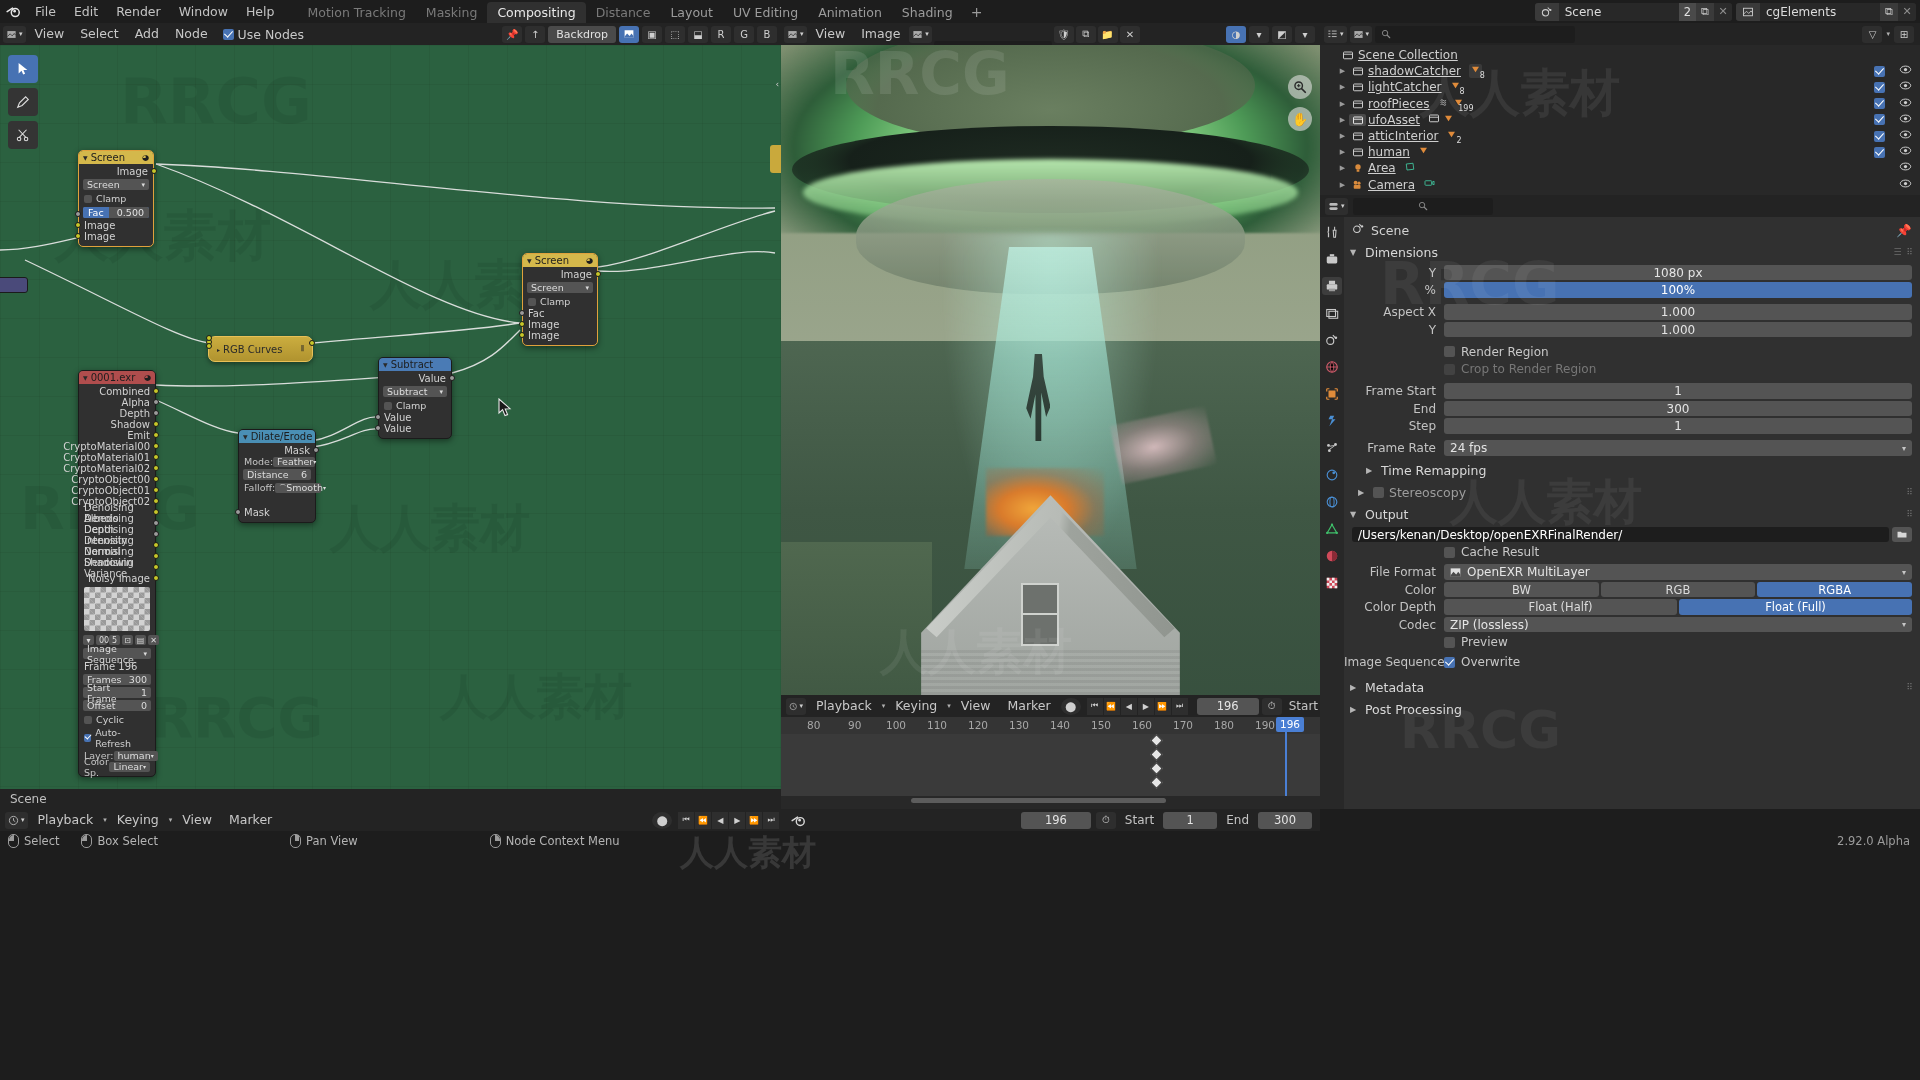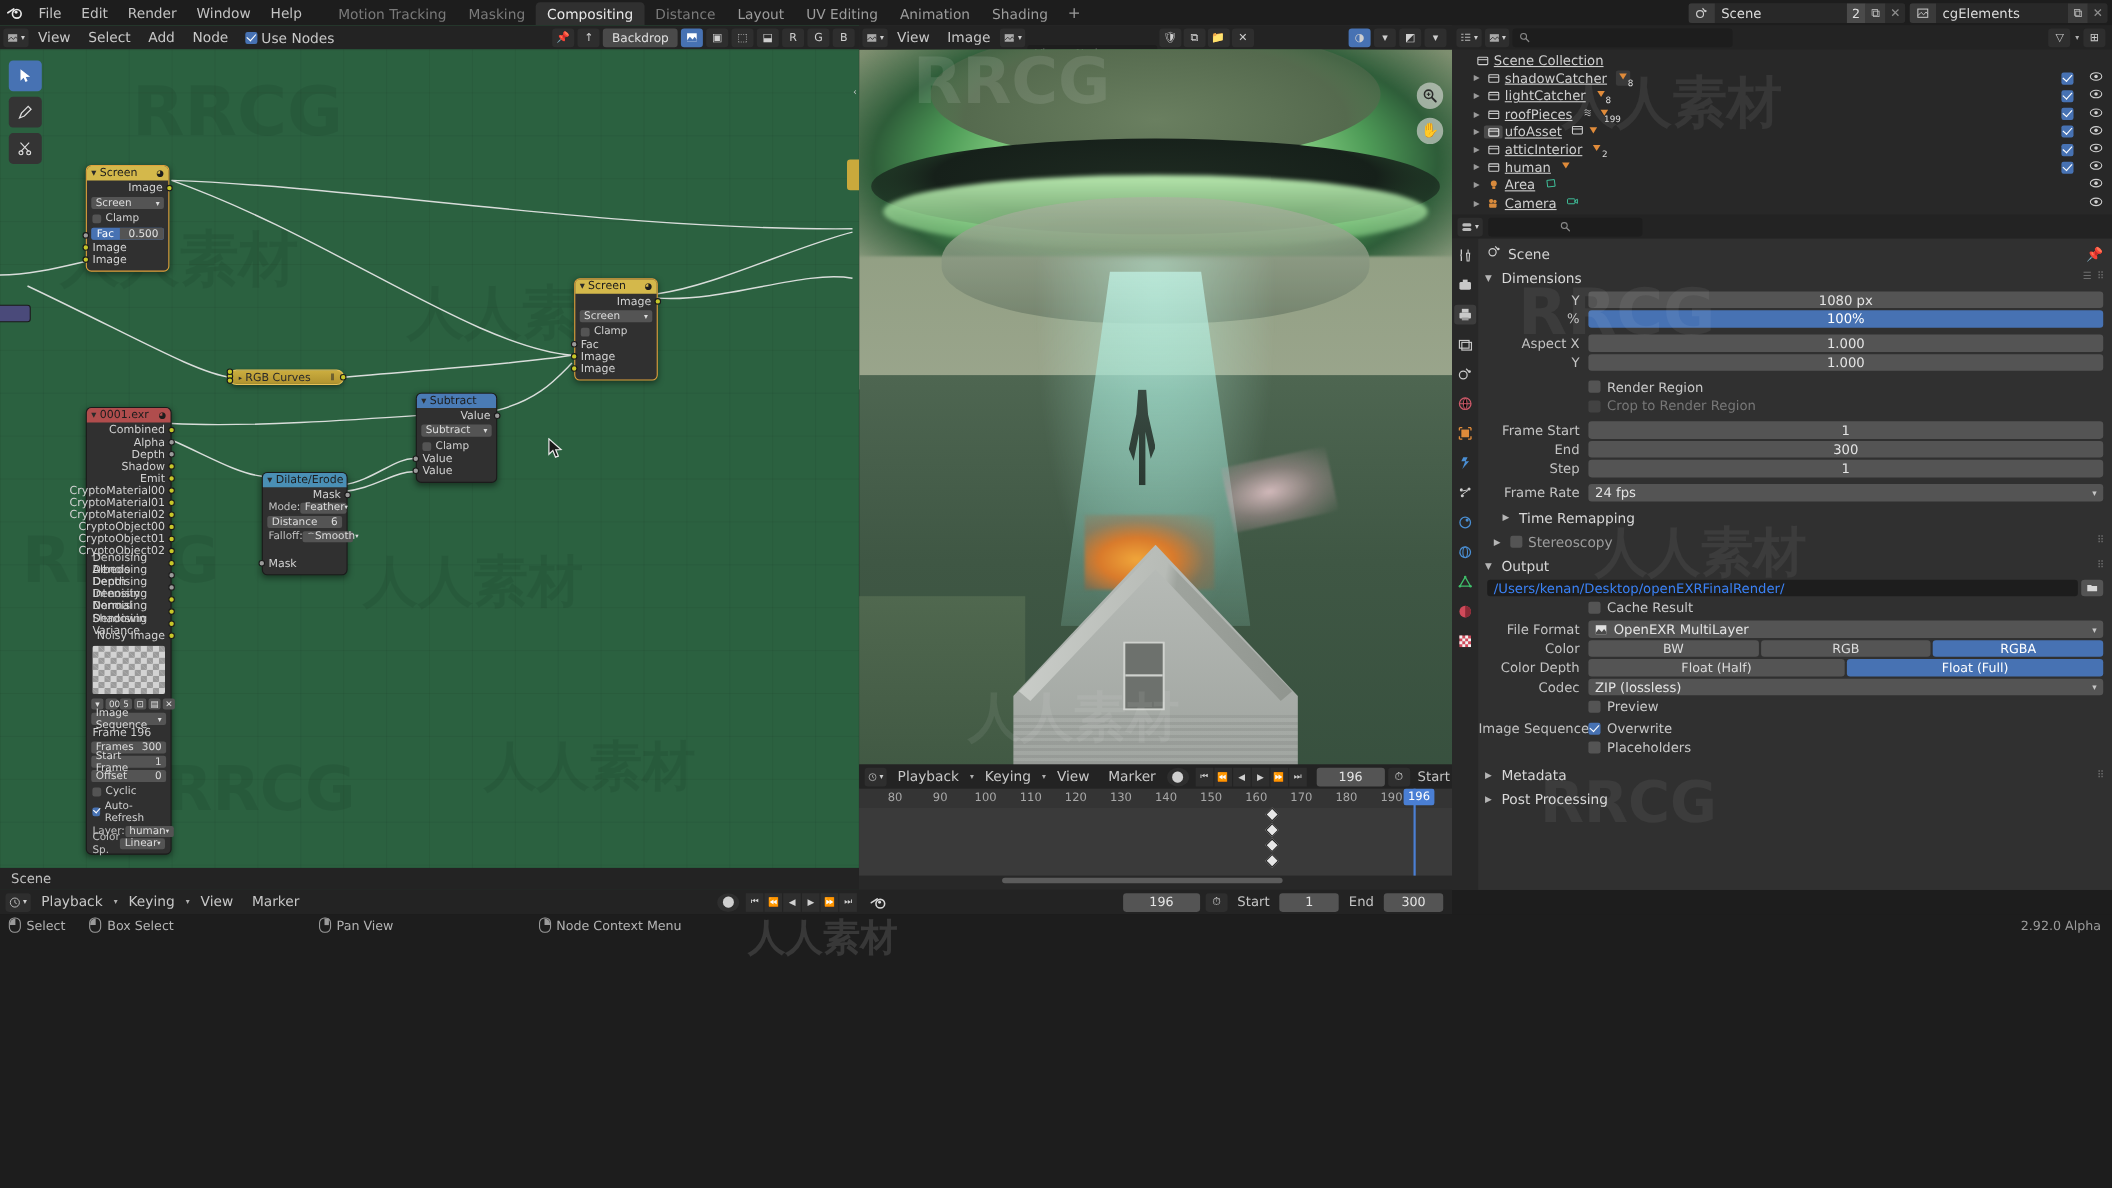--- a/index.html
+++ b/index.html
@@ -98,21 +98,21 @@
   .checker{ margin:3px 5px; height:44px; border-radius:2px;
     background-image:
       linear-gradient(45deg,#9a9a9a 25%,transparent 25%,transparent 75%,#9a9a9a 75%),
       linear-gradient(45deg,#9a9a9a 25%,transparent 25%,transparent 75%,#9a9a9a 75%);
     background-size:11px 11px; background-position:0 0, 5.5px 5.5px; background-color:#d3d3d3;
   }
   .minirow{ display:flex; align-items:center; gap:2px; padding:1px 4px; }
   .minibtn{ background:#545454; border-radius:2px; height:10px; min-width:11px; padding:0 3px; font-size:8px; display:flex; align-items:center; justify-content:center; color:#ddd; }
   .lbl-v{ display:flex; justify-content:space-between; padding:0 5px; height:11px; align-items:center; font-size:9.5px; }
   .lbl-v .k{ color:#c4c4c4; }
-  .collapsed{ border-radius:7px; height:14px; display:flex; align-items:center; padding:0 8px; font-size:10px; color:#2a2a2a;
+  .collapsed{ border-radius:7px; height:14px; display:flex; align-items:center; padding:12px 8px; font-size:10px; color:#2a2a2a;
               background:linear-gradient(180deg,#cbad3f,#b0932f); box-shadow:0 2px 5px rgba(0,0,0,.4); border:1px solid #e8c057; }
 
   .wire{ position:absolute; pointer-events:none; }
 
   
   .image-editor{ position:absolute; left:781px; top:23px; width:539px; height:786px; background:#303030; overflow:hidden; }
   .ie-header{ position:absolute; left:0; top:0; width:539px; height:22px; background:#232323; display:flex; align-items:center; gap:2px; padding-left:3px; }
   .ie-canvas{ position:absolute; left:0; top:22px; width:539px; height:672px; overflow:hidden; background:#1b1b1b; }
   .ie-tools{ position:absolute; right:8px; top:30px; display:flex; flex-direction:column; gap:8px; }
   .toolcirc{ width:24px; height:24px; border-radius:50%; background:rgba(200,205,198,.72); display:flex; align-items:center; justify-content:center; color:#2a2a2a; font-size:13px; }
@@ -191,21 +191,21 @@
   .pbody{ position:absolute; left:24px; top:22px; width:576px; height:592px; background:#303030; overflow:hidden; padding:2px 0 0; }
   .breadc{ display:flex; align-items:center; gap:6px; height:22px; padding:0 8px; font-size:12.5px; color:#d2d2d2; }
   .panel-hd{ display:flex; align-items:center; gap:5px; height:22px; padding:0 6px; font-size:12.5px; color:#d8d8d8; }
   .panel-hd .ar{ font-size:8px; color:#b5b5b5; width:10px; }
   .prow{ display:flex; align-items:center; height:16px; margin:1.5px 8px 1.5px 0; font-size:12px; }
   .plabel{ width:100px; text-align:right; padding-right:8px; color:#c3c3c3; font-size:12px; white-space:nowrap; }
   .pfield{ flex:1; height:15.5px; background:#545454; border-radius:3px; display:flex; align-items:center; justify-content:center; font-size:12px; color:#e4e4e4; }
   .pfield.blue{ background:#4772b3; color:#fff; }
   .pfield.dropdown{ justify-content:flex-start; padding:0 6px; position:relative; }
   .pfield.dropdown .cv{ margin-left:auto; font-size:8px; color:#c6c6c6; }
-  .pfield.dark{ background:#1d1d1d; justify-content:flex-start; padding:0 6px; color:#3b82f6; }
+  .pfield.dark{ background:#1d1d1d; justify-content:flex-start; padding:0 6px; color:#ffffff; }
   .pcheck{ display:flex; align-items:center; gap:6px; height:16px; font-size:12px; color:#c8c8c8; }
   .pcheck.dim{ color:#777; }
   .seg{ flex:1; display:flex; gap:2px; }
   .segb{ flex:1; height:15.5px; background:#545454; border-radius:3px; display:flex; align-items:center; justify-content:center; font-size:11.5px; color:#dcdcdc; }
   .segb.on{ background:#4772b3; color:#fff; }
   .pdots{ margin-left:auto; color:#6d6d6d; font-size:9px; letter-spacing:1px; }
   .folder-btn{ width:20px; height:15.5px; background:#545454; border-radius:3px; margin-left:3px; display:flex; align-items:center; justify-content:center; }
 
   
   .bottom-tl{ position:absolute; left:0; top:809px; width:1320px; height:22px; background:#232323; display:flex; align-items:center; gap:3px; padding-left:5px; }
@@ -1270,27 +1270,20 @@
           <span>Preview</span>
         </span>
       </div>
       <div class="prow" style="margin-top:4px">
         <span class="plabel">Image Sequence</span>
         <span class="pcheck">
           <span class="cbx on"></span>
           <span>Overwrite</span>
         </span>
       </div>
-      <div class="prow">
-        <span class="plabel"></span>
-        <span class="pcheck">
-          <span class="cbx off"></span>
-          <span>Placeholders</span>
-        </span>
-      </div>
 
       <div class="panel-hd" style="margin-top:6px;">
         <span class="ar">▶</span>
         <span>Metadata</span>
         <span class="pdots">⠿</span>
       </div>
       <div class="panel-hd">
         <span class="ar">▶</span>
         <span>Post Processing</span>
       </div>

